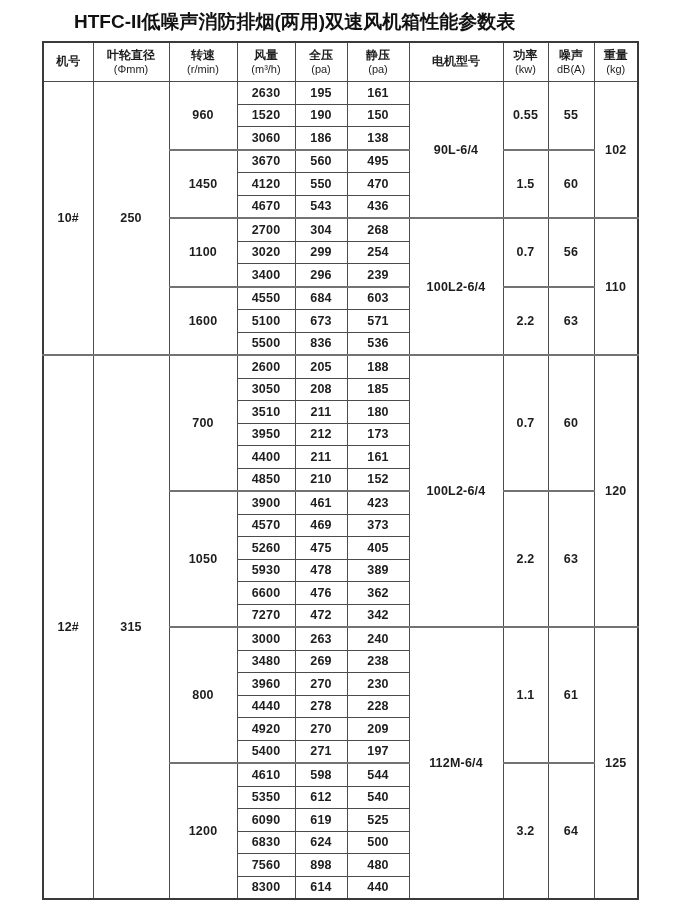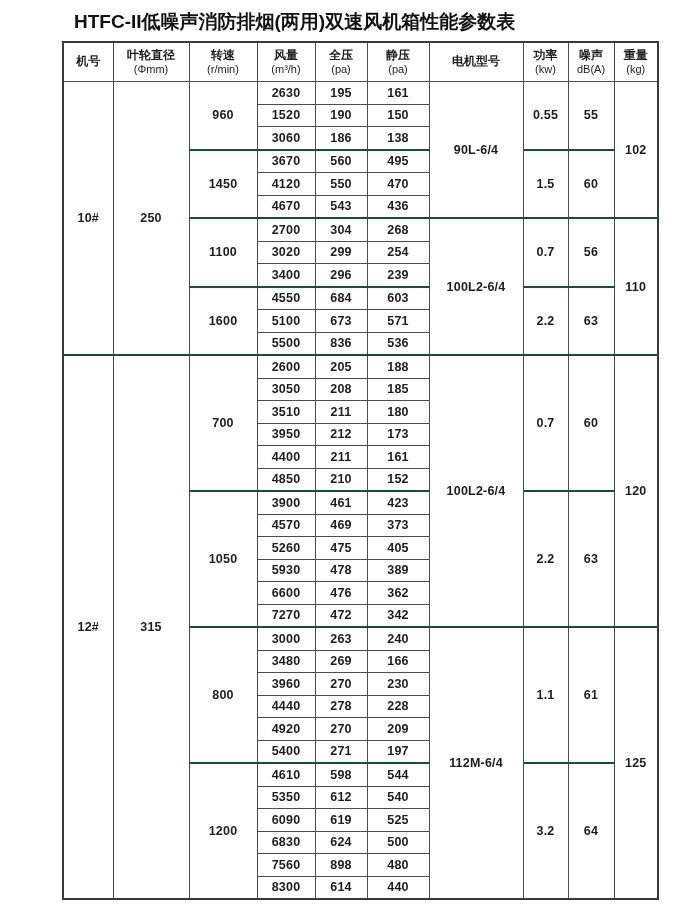--- a/index.html
+++ b/index.html
@@ -23,21 +23,21 @@
     padding: 9px 0 6px 74px;
     font-size: 19px;
     font-weight: bold;
     color: #111;
     letter-spacing: 0px;
     white-space: nowrap;
   }
   table.spec {
     border-collapse: collapse;
     table-layout: fixed;
-    margin-left: 62px;
+    margin-left: 42px;
     width: 595px;
     border: 2px solid #3a3a3a;
     padding-left: 24px;
   }
   col.c-machine  { width: 50px; }
   col.c-diam     { width: 76px; }
   col.c-speed    { width: 68px; }
   col.c-airvol   { width: 58px; }
   col.c-tpress   { width: 52px; }
   col.c-spress   { width: 62px; }
@@ -62,21 +62,21 @@
     font-size: 11px;
     font-weight: normal;
   }
   tbody td {
     height: 21.5px;
     font-size: 12.5px;
     font-weight: 600;
     letter-spacing: 0.2px;
   }
   tr.thick-top td {
-    border-top: 2px solid #14532d;
+    border-top: 2px solid #737373;
   }
 </style>
 </head>
 <body>
 
 <div class="page">
   <h1 class="title">HTFC-II低噪声消防排烟(两用)双速风机箱性能参数表</h1>
 
   <table class="spec">
     <colgroup>
@@ -288,21 +288,21 @@
           <td>263</td>
           <td>240</td>
           <td rowspan="12">112M-6/4</td>
           <td rowspan="6">1.1</td>
           <td rowspan="6">61</td>
           <td rowspan="12">125</td>
         </tr>
         <tr>
           <td>3480</td>
           <td>269</td>
-          <td>166</td>
+          <td>238</td>
         </tr>
         <tr>
           <td>3960</td>
           <td>270</td>
           <td>230</td>
         </tr>
         <tr>
           <td>4440</td>
           <td>278</td>
           <td>228</td>

